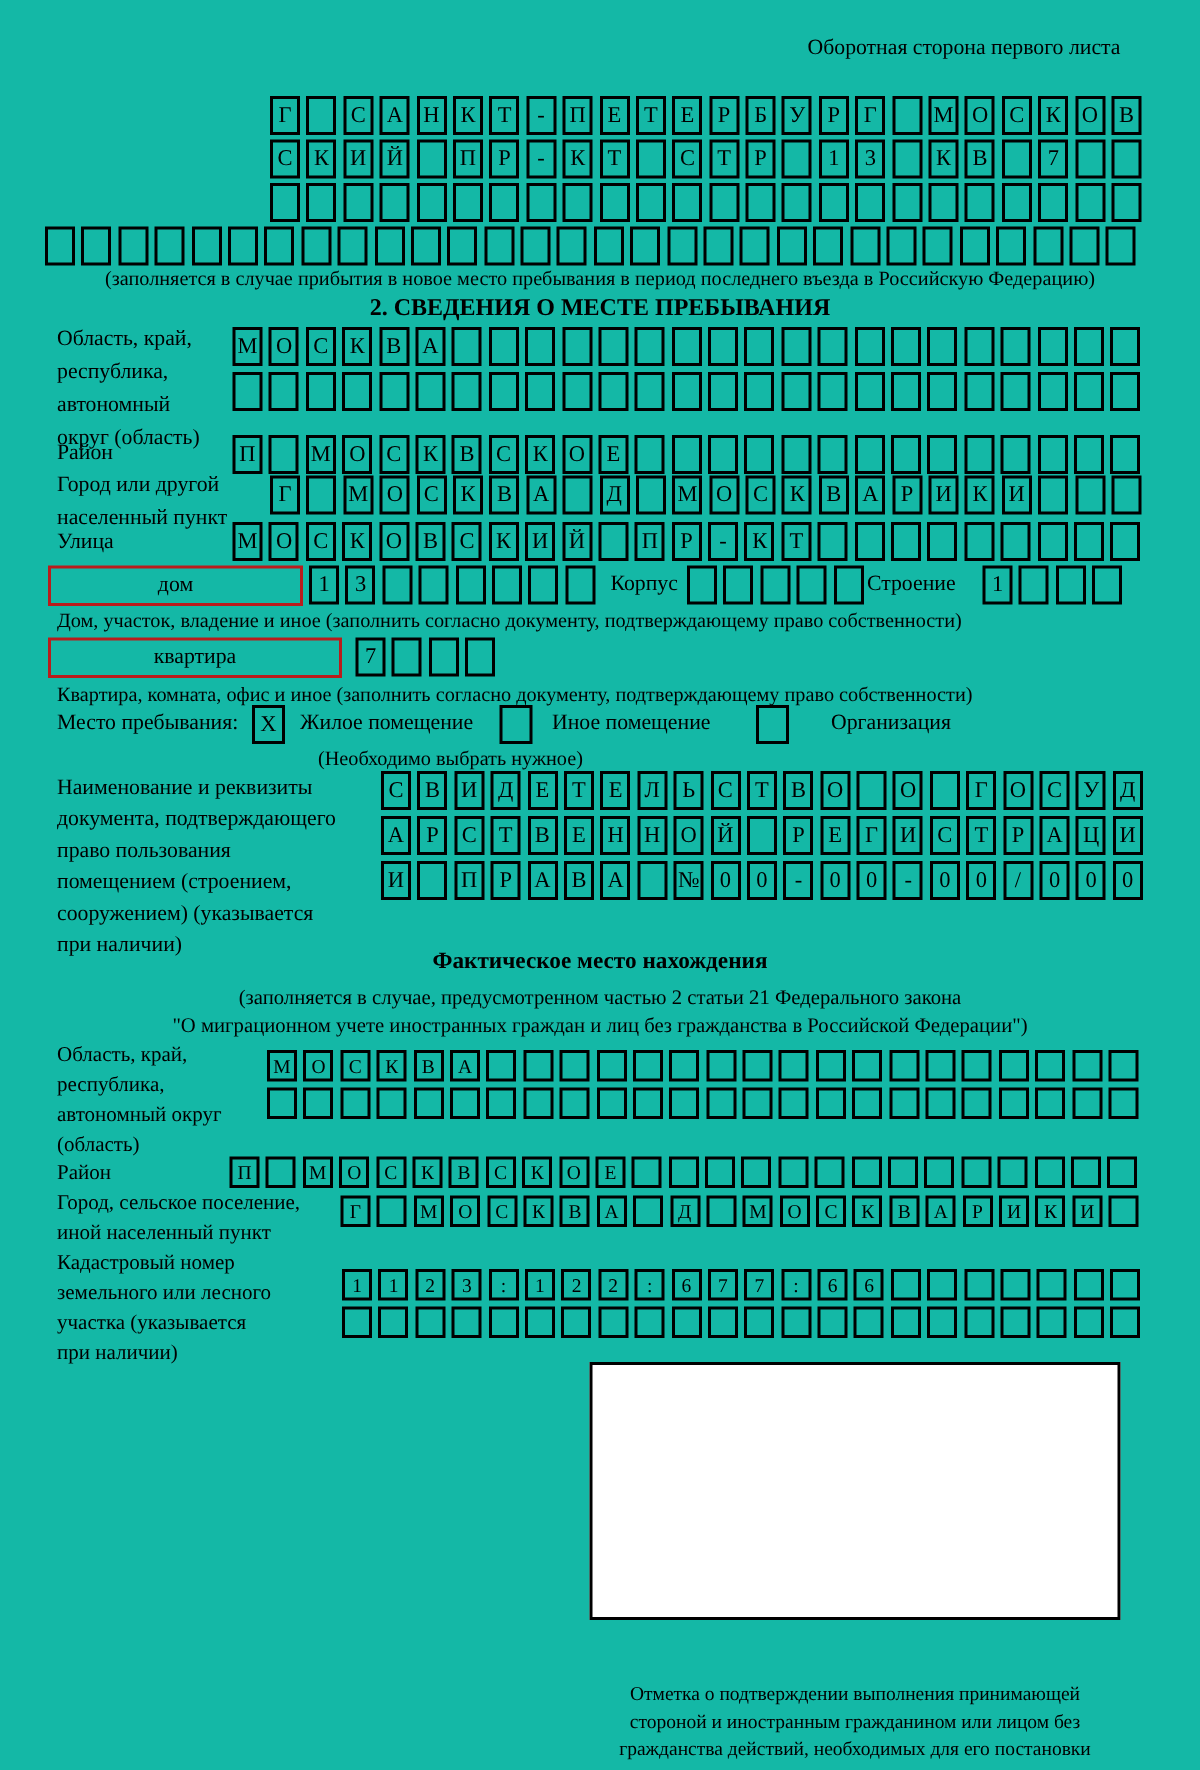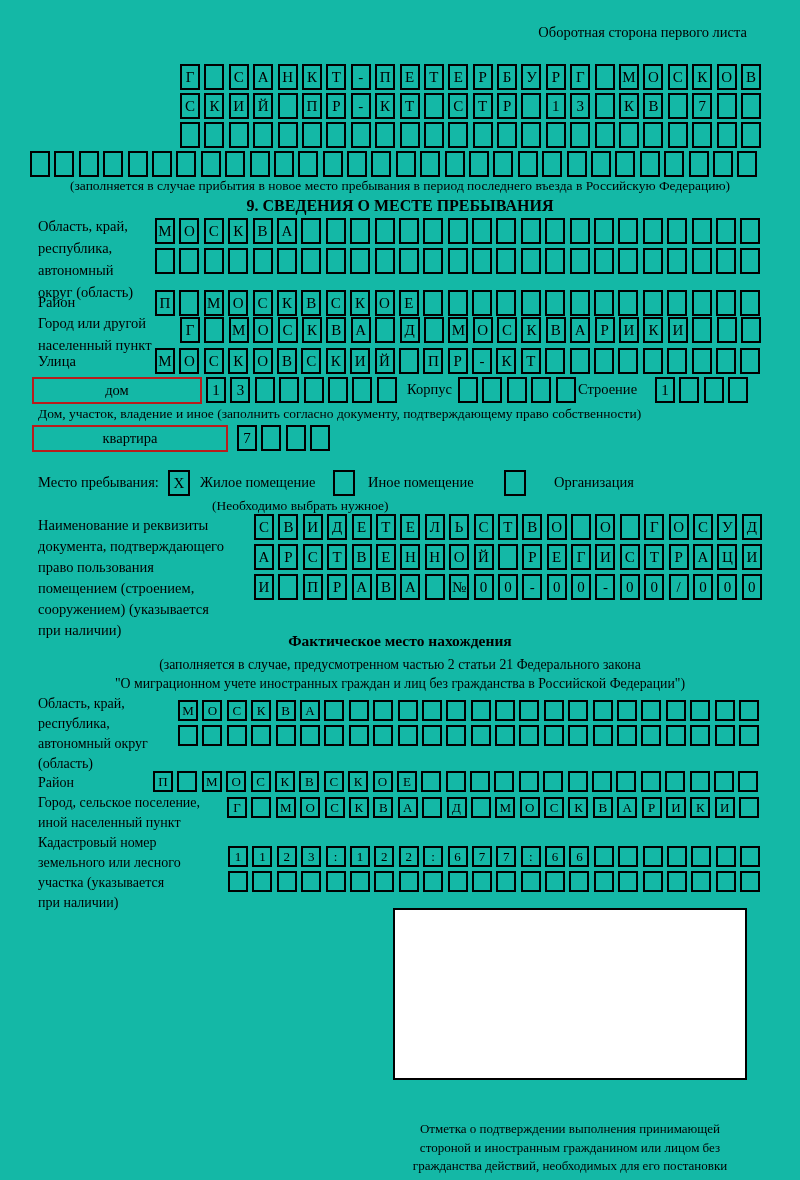--- a/index.html
+++ b/index.html
@@ -145,21 +145,21 @@
       <span class="cell"></span>
       <span class="cell"></span>
       <span class="cell"></span>
       <span class="cell"></span>
       <span class="cell"></span>
       <span class="cell"></span>
       <span class="cell"></span>
     </div>
   <div class="abs center note" style="top:178px;text-align:center;">(заполняется в случае прибытия в новое место пребывания в период последнего въезда в Российскую Федерацию)</div>
 
-  <div class="abs center bold" style="top:197px;font-size:16px;">9. СВЕДЕНИЯ О МЕСТЕ ПРЕБЫВАНИЯ</div>
+  <div class="abs center bold" style="top:197px;font-size:16px;">2. СВЕДЕНИЯ О МЕСТЕ ПРЕБЫВАНИЯ</div>
 
   <div class="abs lbl" style="left:38px;top:215px;">Область, край,
 республика,
 автономный
 округ (область)</div>
   <div class="cellrow" style="left:155px;top:218px;">
       <span class="cell">М</span>
       <span class="cell">О</span>
       <span class="cell">С</span>
       <span class="cell">К</span>
@@ -328,20 +328,21 @@
     </div>
   <div class="abs note" style="left:38px;top:406px;">Дом, участок, владение и иное (заполнить согласно документу, подтверждающему право собственности)</div>
 
   <div class="labelbox" style="left:32px;top:425px;width:196px;height:27px;">квартира</div>
   <div class="cellrow" style="left:237px;top:425px;">
       <span class="cell">7</span>
       <span class="cell"></span>
       <span class="cell"></span>
       <span class="cell"></span>
     </div>
+  <div class="abs note" style="left:38px;top:455px;">Квартира, комната, офис и иное (заполнить согласно документу, подтверждающему право собственности)</div>
 
   <div class="abs" style="left:38px;top:474px;font-size:14.5px;">Место пребывания:</div>
   <div class="checkbox" style="left:168px;top:470px;">X</div>
   <div class="abs" style="left:200px;top:474px;font-size:14.5px;">Жилое помещение</div>
   <div class="checkbox" style="left:333px;top:470px;"></div>
   <div class="abs" style="left:368px;top:474px;font-size:14.5px;">Иное помещение</div>
   <div class="checkbox" style="left:504px;top:470px;"></div>
   <div class="abs" style="left:554px;top:474px;font-size:14.5px;">Организация</div>
   <div class="abs note" style="left:212px;top:498px;">(Необходимо выбрать нужное)</div>
 

